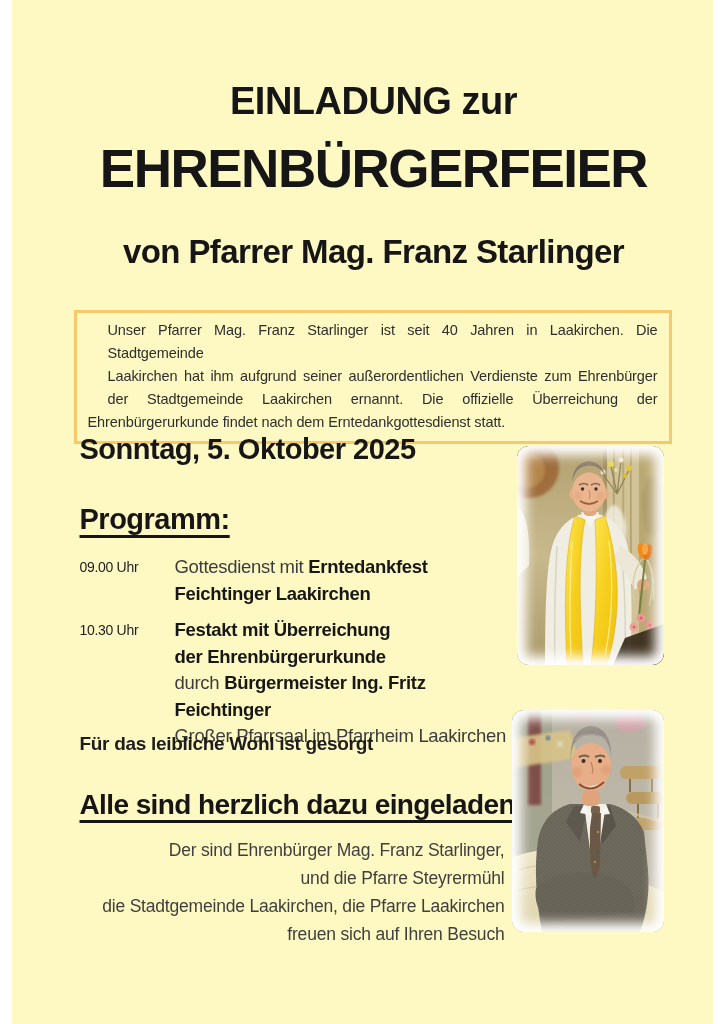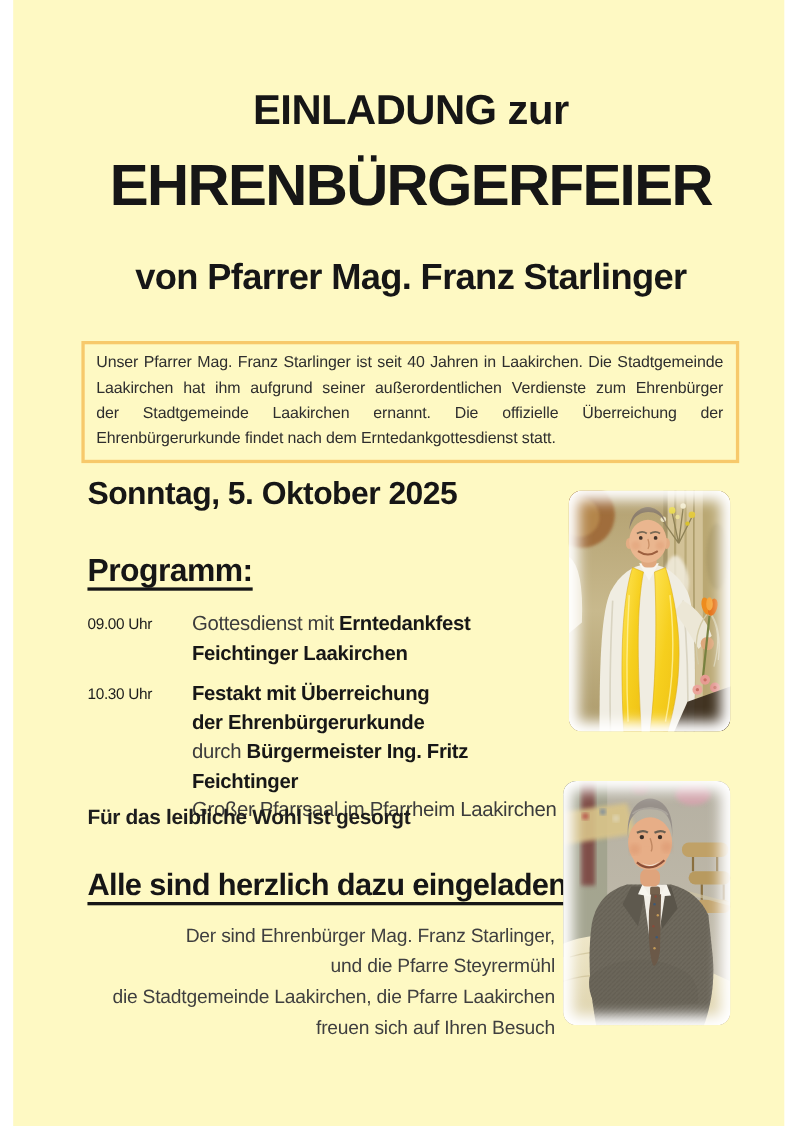--- a/index.html
+++ b/index.html
@@ -14,21 +14,21 @@
   .title  { top:140px; font-size:53px; font-weight:700; letter-spacing:-1.5px; line-height:58px;text-align:center; }
   .subtitle { top:214px; font-size:33px; font-weight:700; letter-spacing:-0.6px;margin-top:19px; }
 
   .intro-box {
     position:absolute; left:62px; top:310px; width:598px;
     border:3px solid #f7c96b; box-sizing:border-box;
     padding:6px 11px 7px 11px;
     font-size:14.5px; line-height:23px; color:#2e2e2e; letter-spacing:-0.1px;
   }
   .intro-line { text-align:left; }
-  .intro-line.just { text-align:justify; text-align-last:justify; }
+  .intro-line.just { text-align:justify; text-align-last:justify;margin-left:20px; }
 
   .h-date { position:absolute; left:68px; top:433px; font-size:29px; font-weight:700; letter-spacing:-0.5px; }
   .h-prog {
     position:absolute; left:68px; top:503px; font-size:29px; font-weight:700; letter-spacing:-0.5px;
     text-decoration:underline; text-decoration-thickness:3px; text-underline-offset:6px;
   }
 
   .program { position:absolute; left:68px; top:554px; width:440px; }
   .prog-row { display:grid; grid-template-columns:95px auto; margin-bottom:10px; }
   .prog-time { font-size:14px; font-weight:400; line-height:26.5px; color:#1d1d1d; letter-spacing:-0.3px; }

